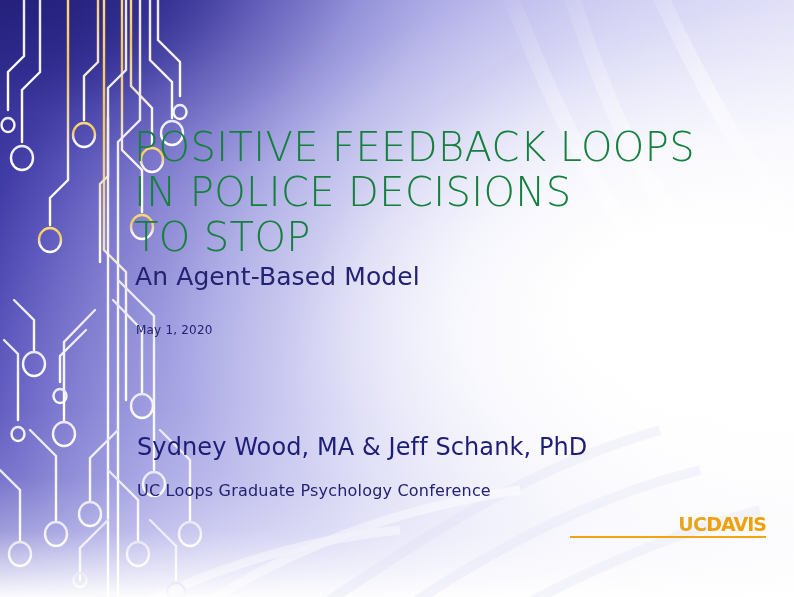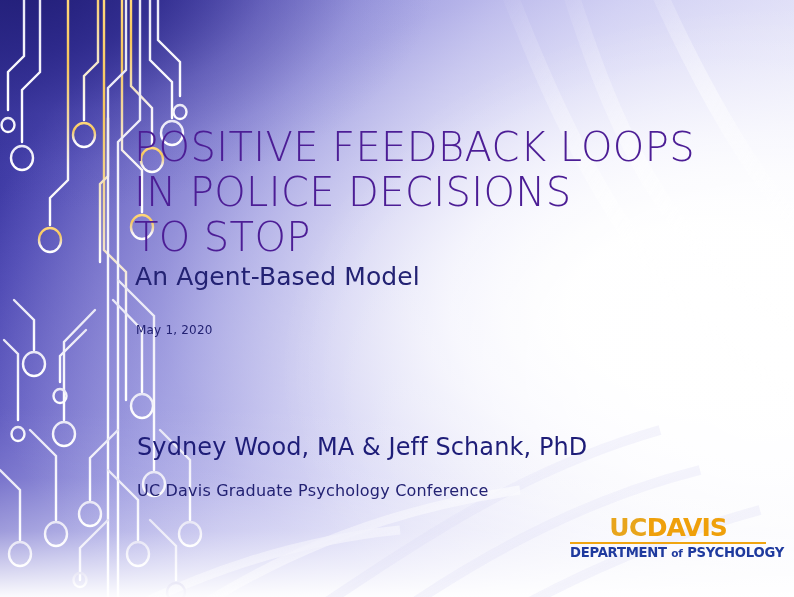--- a/index.html
+++ b/index.html
@@ -89,21 +89,21 @@
     width: 230px;
     height: 597px;
   }
 
   
   .title {
     position: absolute;
     left: 134px;
     top: 125px;
     width: 600px;
-    color: #4c1d95;
+    color: #15803d;
     font-family: "DejaVu Sans", sans-serif;
     font-size: 40px;
     font-weight: 300;
     line-height: 1.12;
     letter-spacing: 0.4px;
     text-transform: uppercase;
     white-space: pre-line;
   }
   .subtitle {
     position: absolute;
@@ -145,25 +145,25 @@
   
   .logo {
     position: absolute;
     left: 570px;
     top: 515px;
     width: 196px;
   }
   .logo-word {
     font-family: "DejaVu Sans", sans-serif;
     font-weight: bold;
-    font-size: 25px;
+    font-size: 19px;
     line-height: 1;
     letter-spacing: -0.6px;
     white-space: nowrap;
-    text-align: center;
+    text-align: right;
   }
   .logo-uc   { color: #e8a51c; }
   .logo-davis{ color: #efa00b; letter-spacing: -1px; }
   .logo-rule {
     height: 2px;
     background: #f0a511;
     margin: 2px 0 2px 0;
     width: 196px;
   }
   .logo-dept {
@@ -315,23 +315,20 @@
   <div class="title">Positive Feedback Loops
 in Police Decisions
 to Stop</div>
 
   <div class="subtitle">An Agent-Based Model</div>
 
   <div class="date">May 1, 2020</div>
 
   <div class="authors">Sydney Wood, MA &amp; Jeff Schank, PhD</div>
 
-  <div class="affiliation">UC Davis Graduate Psychology Conference</div>
+  <div class="affiliation">UC Loops Graduate Psychology Conference</div>
 
   <div class="logo">
     <div class="logo-word"><span class="logo-uc">UC</span><span class="logo-davis">DAVIS</span></div>
     <div class="logo-rule"></div>
-    <div class="logo-dept"><span>DEPARTMENT</span>
-      <span class="small-of">of</span>
-      <span>PSYCHOLOGY</span></div>
   </div>
 
 </div>
 
 </body></html>

